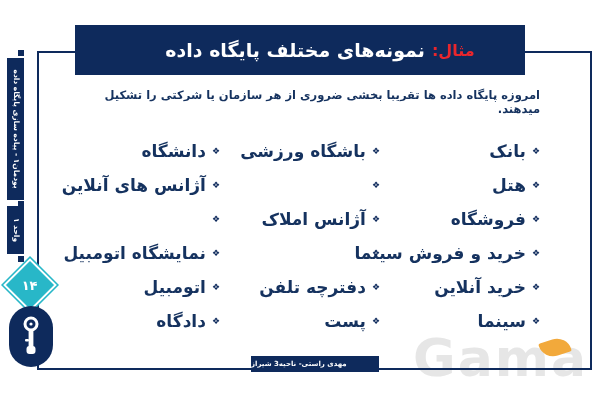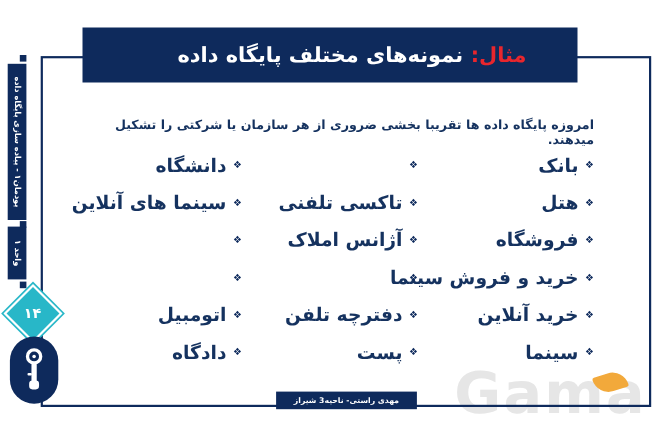--- a/index.html
+++ b/index.html
@@ -23,25 +23,25 @@
   .frame {
     position:absolute; left:37px; top:51px; width:555px; height:319px;
     border:2px solid #0e2a5c; z-index:1; background:transparent;
   }
   
   .header-bar {
     position:absolute; left:75px; top:25px; width:450px; height:50px;
     background:#0e2a5c; z-index:2; display:flex; align-items:center; justify-content:center;
     direction:rtl;
   }
-  .header-bar .kw { color:#e8262d; font-weight:bold; font-size:19px; margin-left:7px; }
+  .header-bar .kw { color:#e8262d; font-weight:bold; font-size:16px; margin-left:7px; }
   .header-bar .ttl { color:#ffffff; font-weight:bold; font-size:19px;margin-left:40px; }
   
   .intro {
-    position:absolute; right:60px; top:106px; width:480px; z-index:2;
+    position:absolute; right:60px; top:88px; width:480px; z-index:2;
     direction:rtl; text-align:right; color:#15325f; font-weight:bold; font-size:11.5px;
   }
   .intro .l2 { margin-top:11px; }
   
   .cols {
     position:absolute; right:60px; top:144px; width:480px; z-index:2;
     direction:rtl; display:flex;
   }
   .col { width:160px; }
   .item {
@@ -73,21 +73,21 @@
     transform:rotate(-45deg); color:#ffffff; font-weight:bold; font-size:13px;
   }
   .key-pill {
     position:absolute; left:9px; top:306px; width:44px; height:61px; z-index:2;
     background:#0e2a5c; border-radius:22px;
     display:flex; align-items:center; justify-content:center;
   }
   
   .footer-bar {
     position:absolute; left:251px; top:356px; width:128px; height:16px; z-index:3;
-    background:#0e2a5c; display:flex; align-items:center; justify-content:center;
+    background:#0e2a5c; display:flex; align-items:center; justify-content:flex-start;
   }
   .footer-bar span { color:#ffffff; font-size:7px; font-weight:bold; direction:rtl; white-space:nowrap; }
 </style>
 </head>
 <body>
 
 <div class="watermark">Gama</div>
 <div class="leaf"></div>
 
 <div class="frame"></div>
@@ -124,24 +124,24 @@
         <span class="label">خرید آنلاین</span>
       </div>
     <div class="item">
         <span class="bullet">❖</span>
         <span class="label">سینما</span>
       </div>
   </div>
   <div class="col">
     <div class="item">
         <span class="bullet">❖</span>
-      </div>
-    <div class="item">
-        <span class="bullet">❖</span>
-        <span class="label">تاکسی تلفنی</span>
+        <span class="label">باشگاه ورزشی</span>
+      </div>
+    <div class="item">
+        <span class="bullet">❖</span>
       </div>
     <div class="item">
         <span class="bullet">❖</span>
         <span class="label">آژانس املاک</span>
       </div>
     <div class="item">
         <span class="bullet">❖</span>
       </div>
     <div class="item">
         <span class="bullet">❖</span>
@@ -152,27 +152,28 @@
         <span class="label">پست</span>
       </div>
   </div>
   <div class="col">
     <div class="item">
         <span class="bullet">❖</span>
         <span class="label">دانشگاه</span>
       </div>
     <div class="item">
         <span class="bullet">❖</span>
-        <span class="label">سینما های آنلاین</span>
-      </div>
-    <div class="item">
-        <span class="bullet">❖</span>
-      </div>
-    <div class="item">
-        <span class="bullet">❖</span>
+        <span class="label">آژانس های آنلاین</span>
+      </div>
+    <div class="item">
+        <span class="bullet">❖</span>
+      </div>
+    <div class="item">
+        <span class="bullet">❖</span>
+        <span class="label">نمایشگاه اتومبیل</span>
       </div>
     <div class="item">
         <span class="bullet">❖</span>
         <span class="label">اتومبیل</span>
       </div>
     <div class="item">
         <span class="bullet">❖</span>
         <span class="label">دادگاه</span>
       </div>
   </div>

